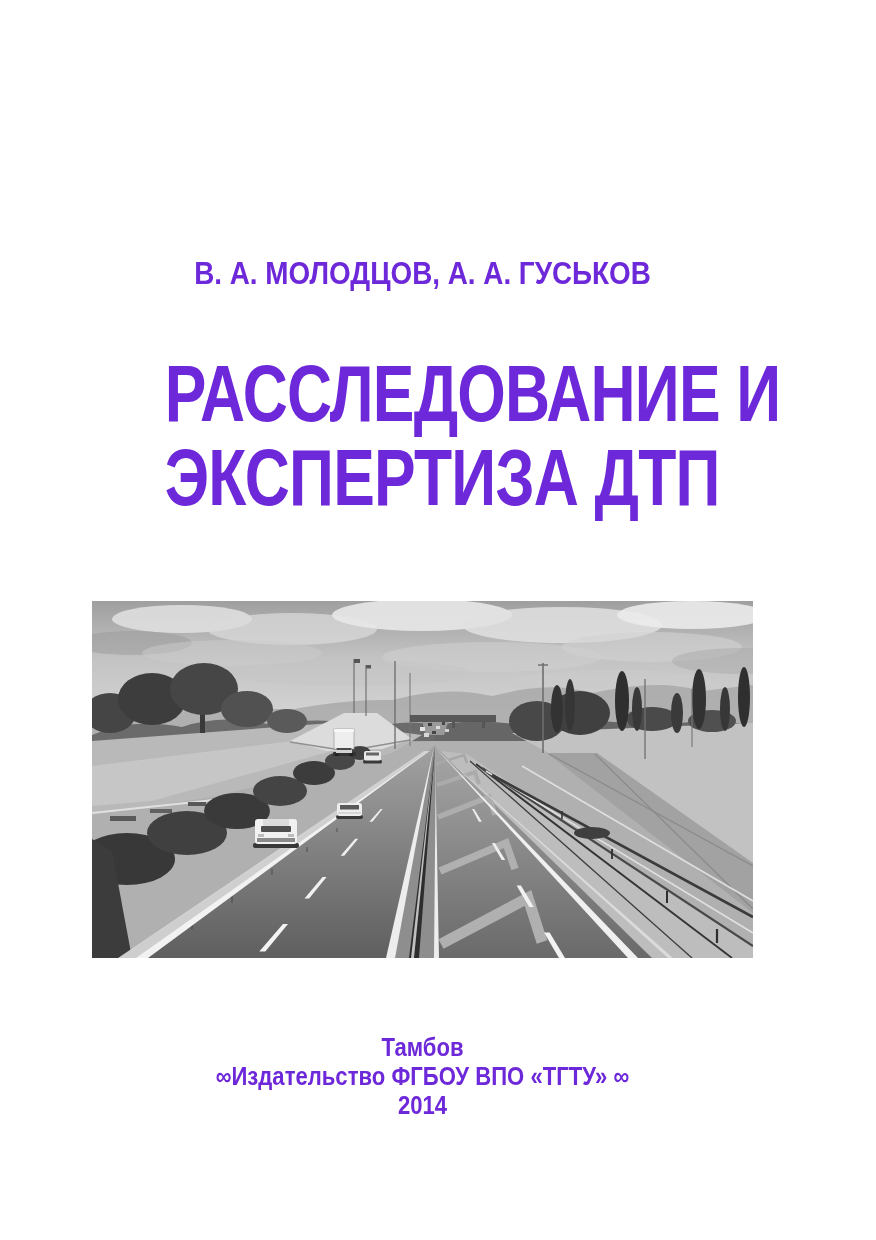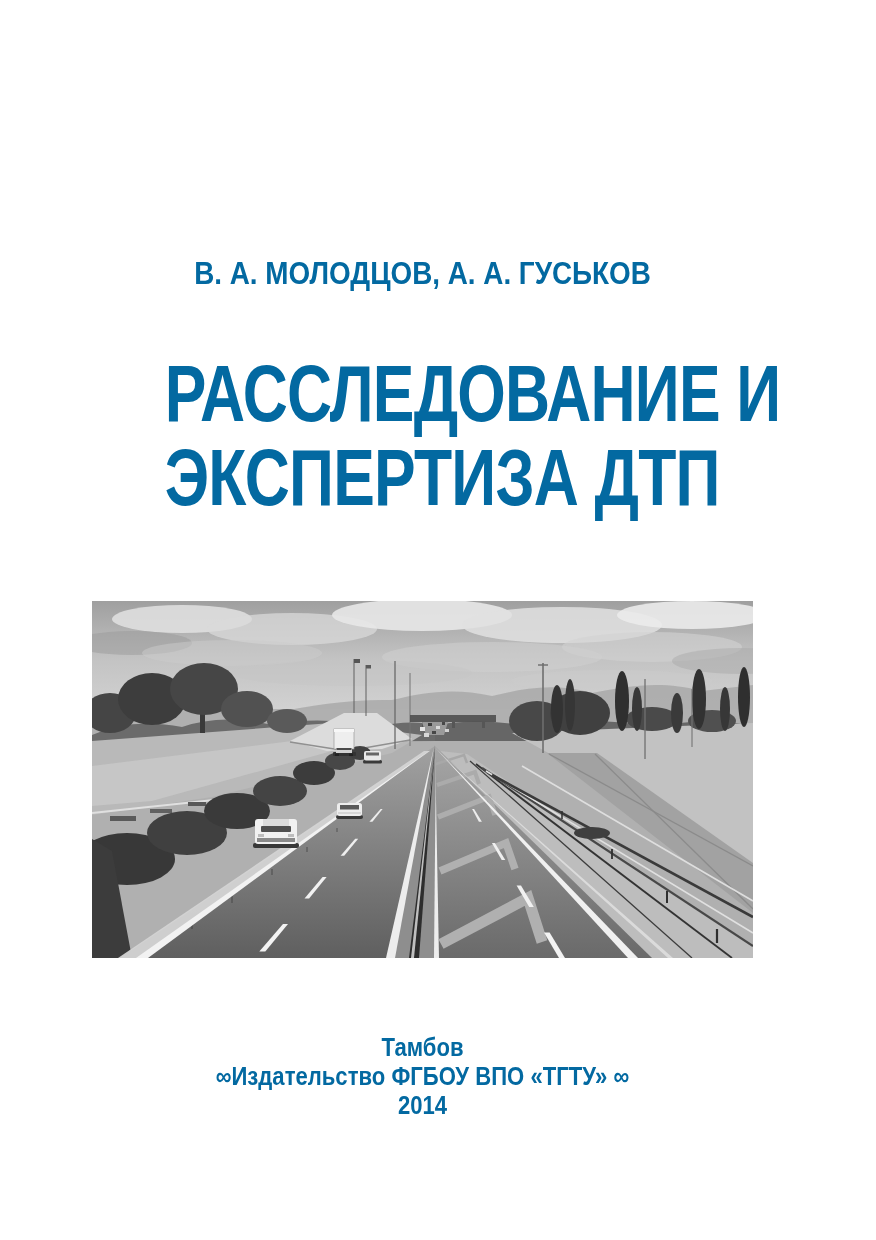--- a/index.html
+++ b/index.html
@@ -1,18 +1,18 @@
 <!DOCTYPE html>
 <html><head>
 <meta charset="utf-8">
 <style>
   html,body{margin:0;padding:0;background:#e9e9e9;}
   .page{
     position:relative;width:876px;height:1240px;background:#ffffff;
-    font-family:"Liberation Sans",sans-serif;color:#0369a1;overflow:hidden;
+    font-family:"Liberation Sans",sans-serif;color:#6d28d9;overflow:hidden;
   }
   .col{position:absolute;left:92px;width:661px;text-align:center;}
   .authors{
     top:256px;font-size:32px;font-weight:bold;line-height:34px;
     transform:scaleX(0.87);transform-origin:50% 50%;white-space:nowrap;
   }
   .title{
     top:352px;font-size:80px;font-weight:bold;line-height:84px;
     transform:scaleX(0.78);transform-origin:50% 50%;white-space:nowrap;
     letter-spacing:-1px;

